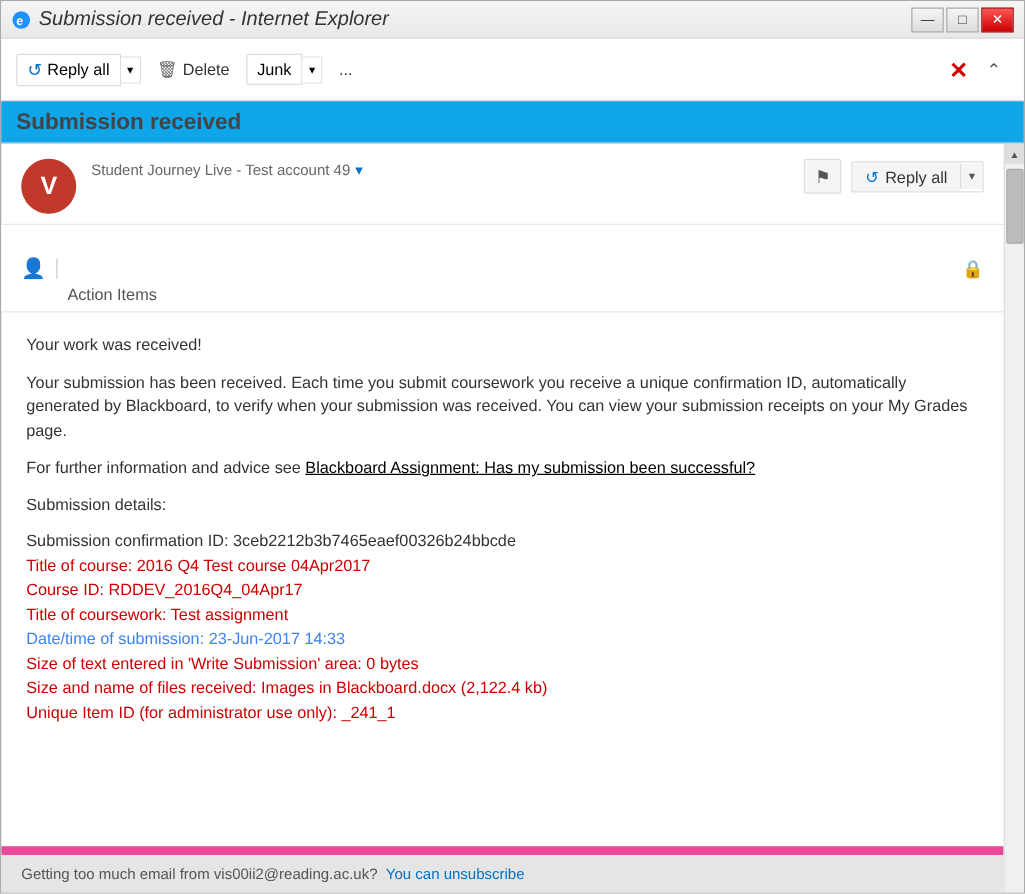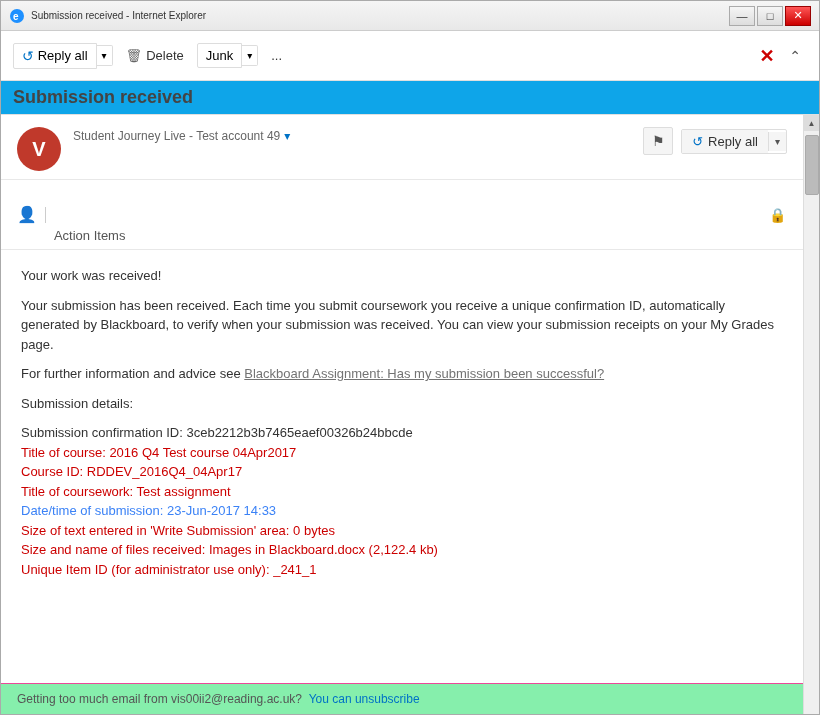--- a/index.html
+++ b/index.html
@@ -9,21 +9,21 @@
     .window { width: 820px; height: 715px; display: flex; flex-direction: column; border: 1px solid #aaa; background: #fff; }
 
     .title-bar {
       background: linear-gradient(to bottom, #f5f5f5, #e8e8e8);
       border-bottom: 1px solid #ccc;
       display: flex; align-items: center; padding: 0 8px; height: 30px;
       user-select: none;
     }
     .title-bar-icon { width: 16px; height: 16px; margin-right: 6px; }
     .title-bar-icon svg { width: 16px; height: 16px; }
-    .title-bar-text { font-size: 10px; color: #333; flex: 1; }
+    .title-bar-text { font-size: 16px; color: #333; flex: 1; font-style: italic; }
     .title-bar-controls { display: flex; gap: 2px; }
     .title-btn {
       width: 26px; height: 20px; border: 1px solid #aaa;
       background: linear-gradient(to bottom, #f5f5f5, #ddd);
       display: flex; align-items: center; justify-content: center;
       font-size: 11px; cursor: pointer; color: #333;
     }
     .title-btn.close { background: linear-gradient(to bottom, #f55, #c00); color: white; border-color: #900; }
 
     
@@ -100,27 +100,27 @@
     .ai-icon { color: #aaa; font-size: 16px; margin-right: 8px; }
     .ai-separator { width: 1px; height: 16px; background: #ccc; margin-right: 8px; }
     .ai-label { font-size: 13px; color: #555; flex: 1; margin-top: 42px; }
     .ai-lock { color: #aaa; font-size: 14px; }
 
     
     .email-body {
       flex: 1; padding: 16px 20px; overflow-y: auto; font-size: 13px; color: #333; line-height: 1.5;
     }
     .email-body p { margin-bottom: 10px; }
-    .email-body a { color: #737373; text-decoration: underline; text-align: center; }
+    .email-body a { color: #000000; text-decoration: underline; text-align: center; }
     .submission-details { margin-top: 8px; }
 
     
     .footer-bar {
-      background: #86efac;
-      border-top: 1px solid #ec4899;
+      background: #e5e5e5;
+      border-top: 7px solid #ec4899;
       padding: 8px 16px; font-size: 12px; color: #555;
       display: flex; align-items: center; justify-content: space-between;
     }
     .footer-bar a { color: #0072c6; text-decoration: none; cursor: pointer; }
 
     
     .scroll-track {
       width: 16px; background: #f0f0f0; border-left: 1px solid #ddd;
       display: flex; flex-direction: column; align-items: center;
     }

